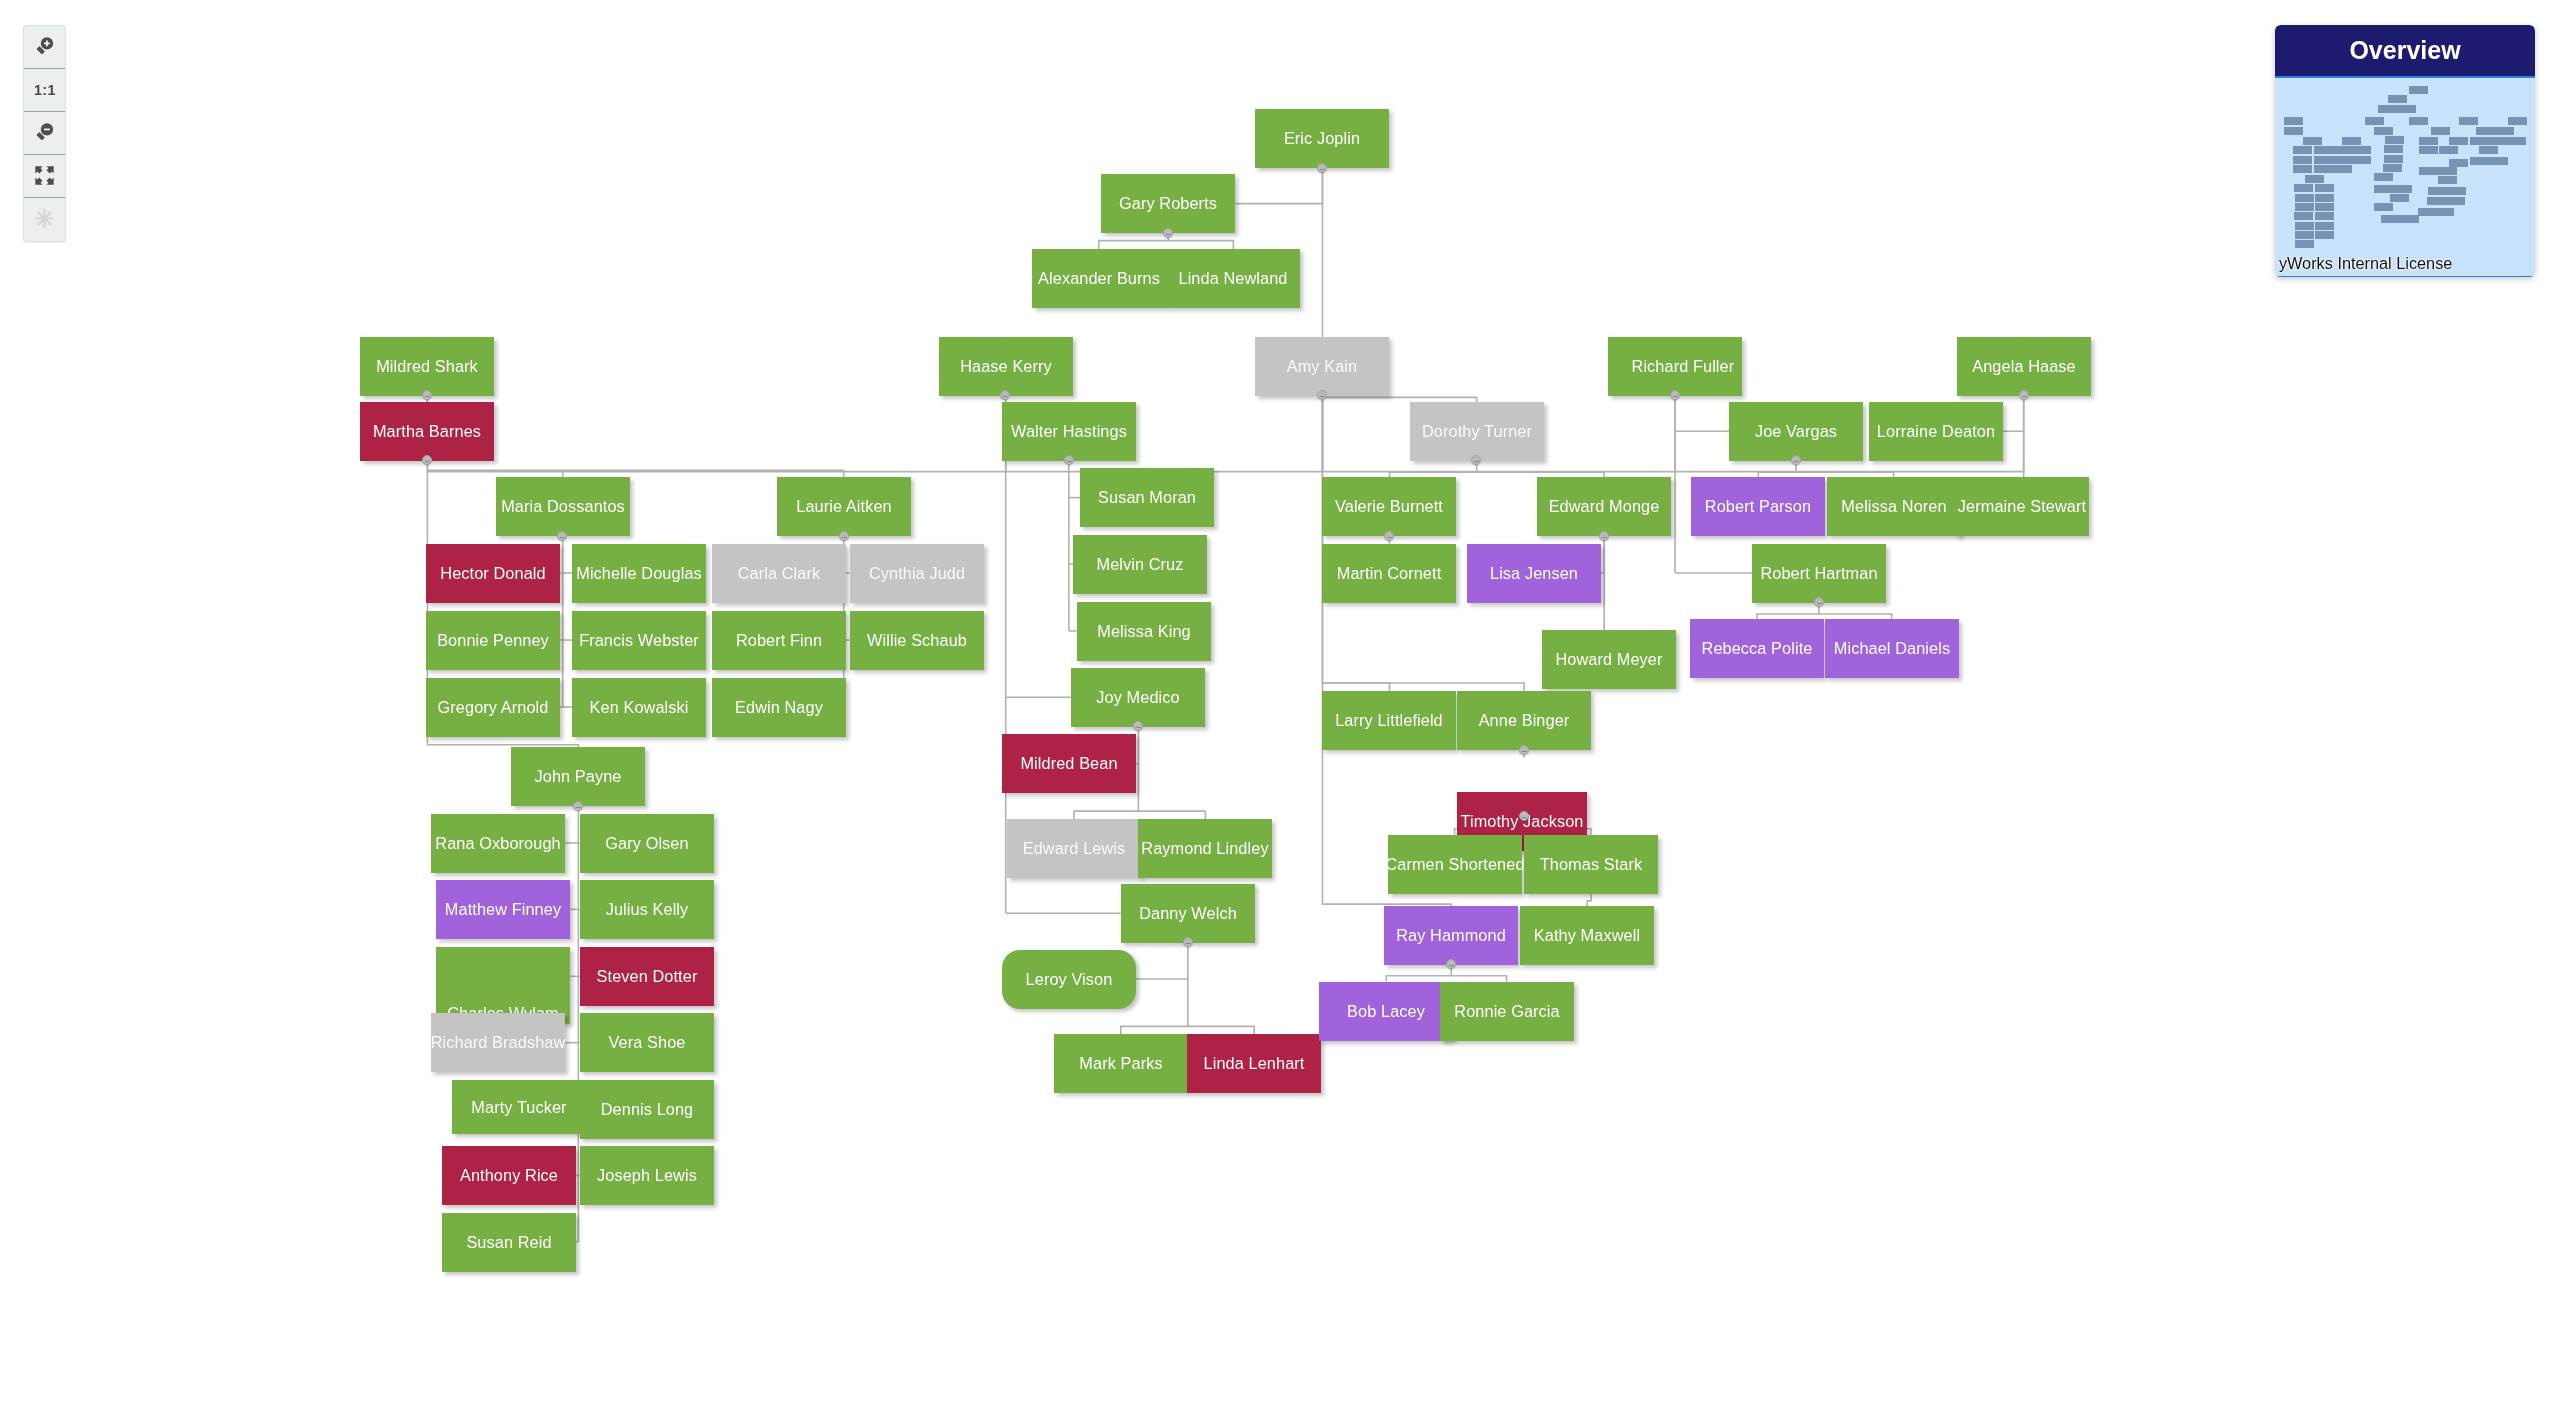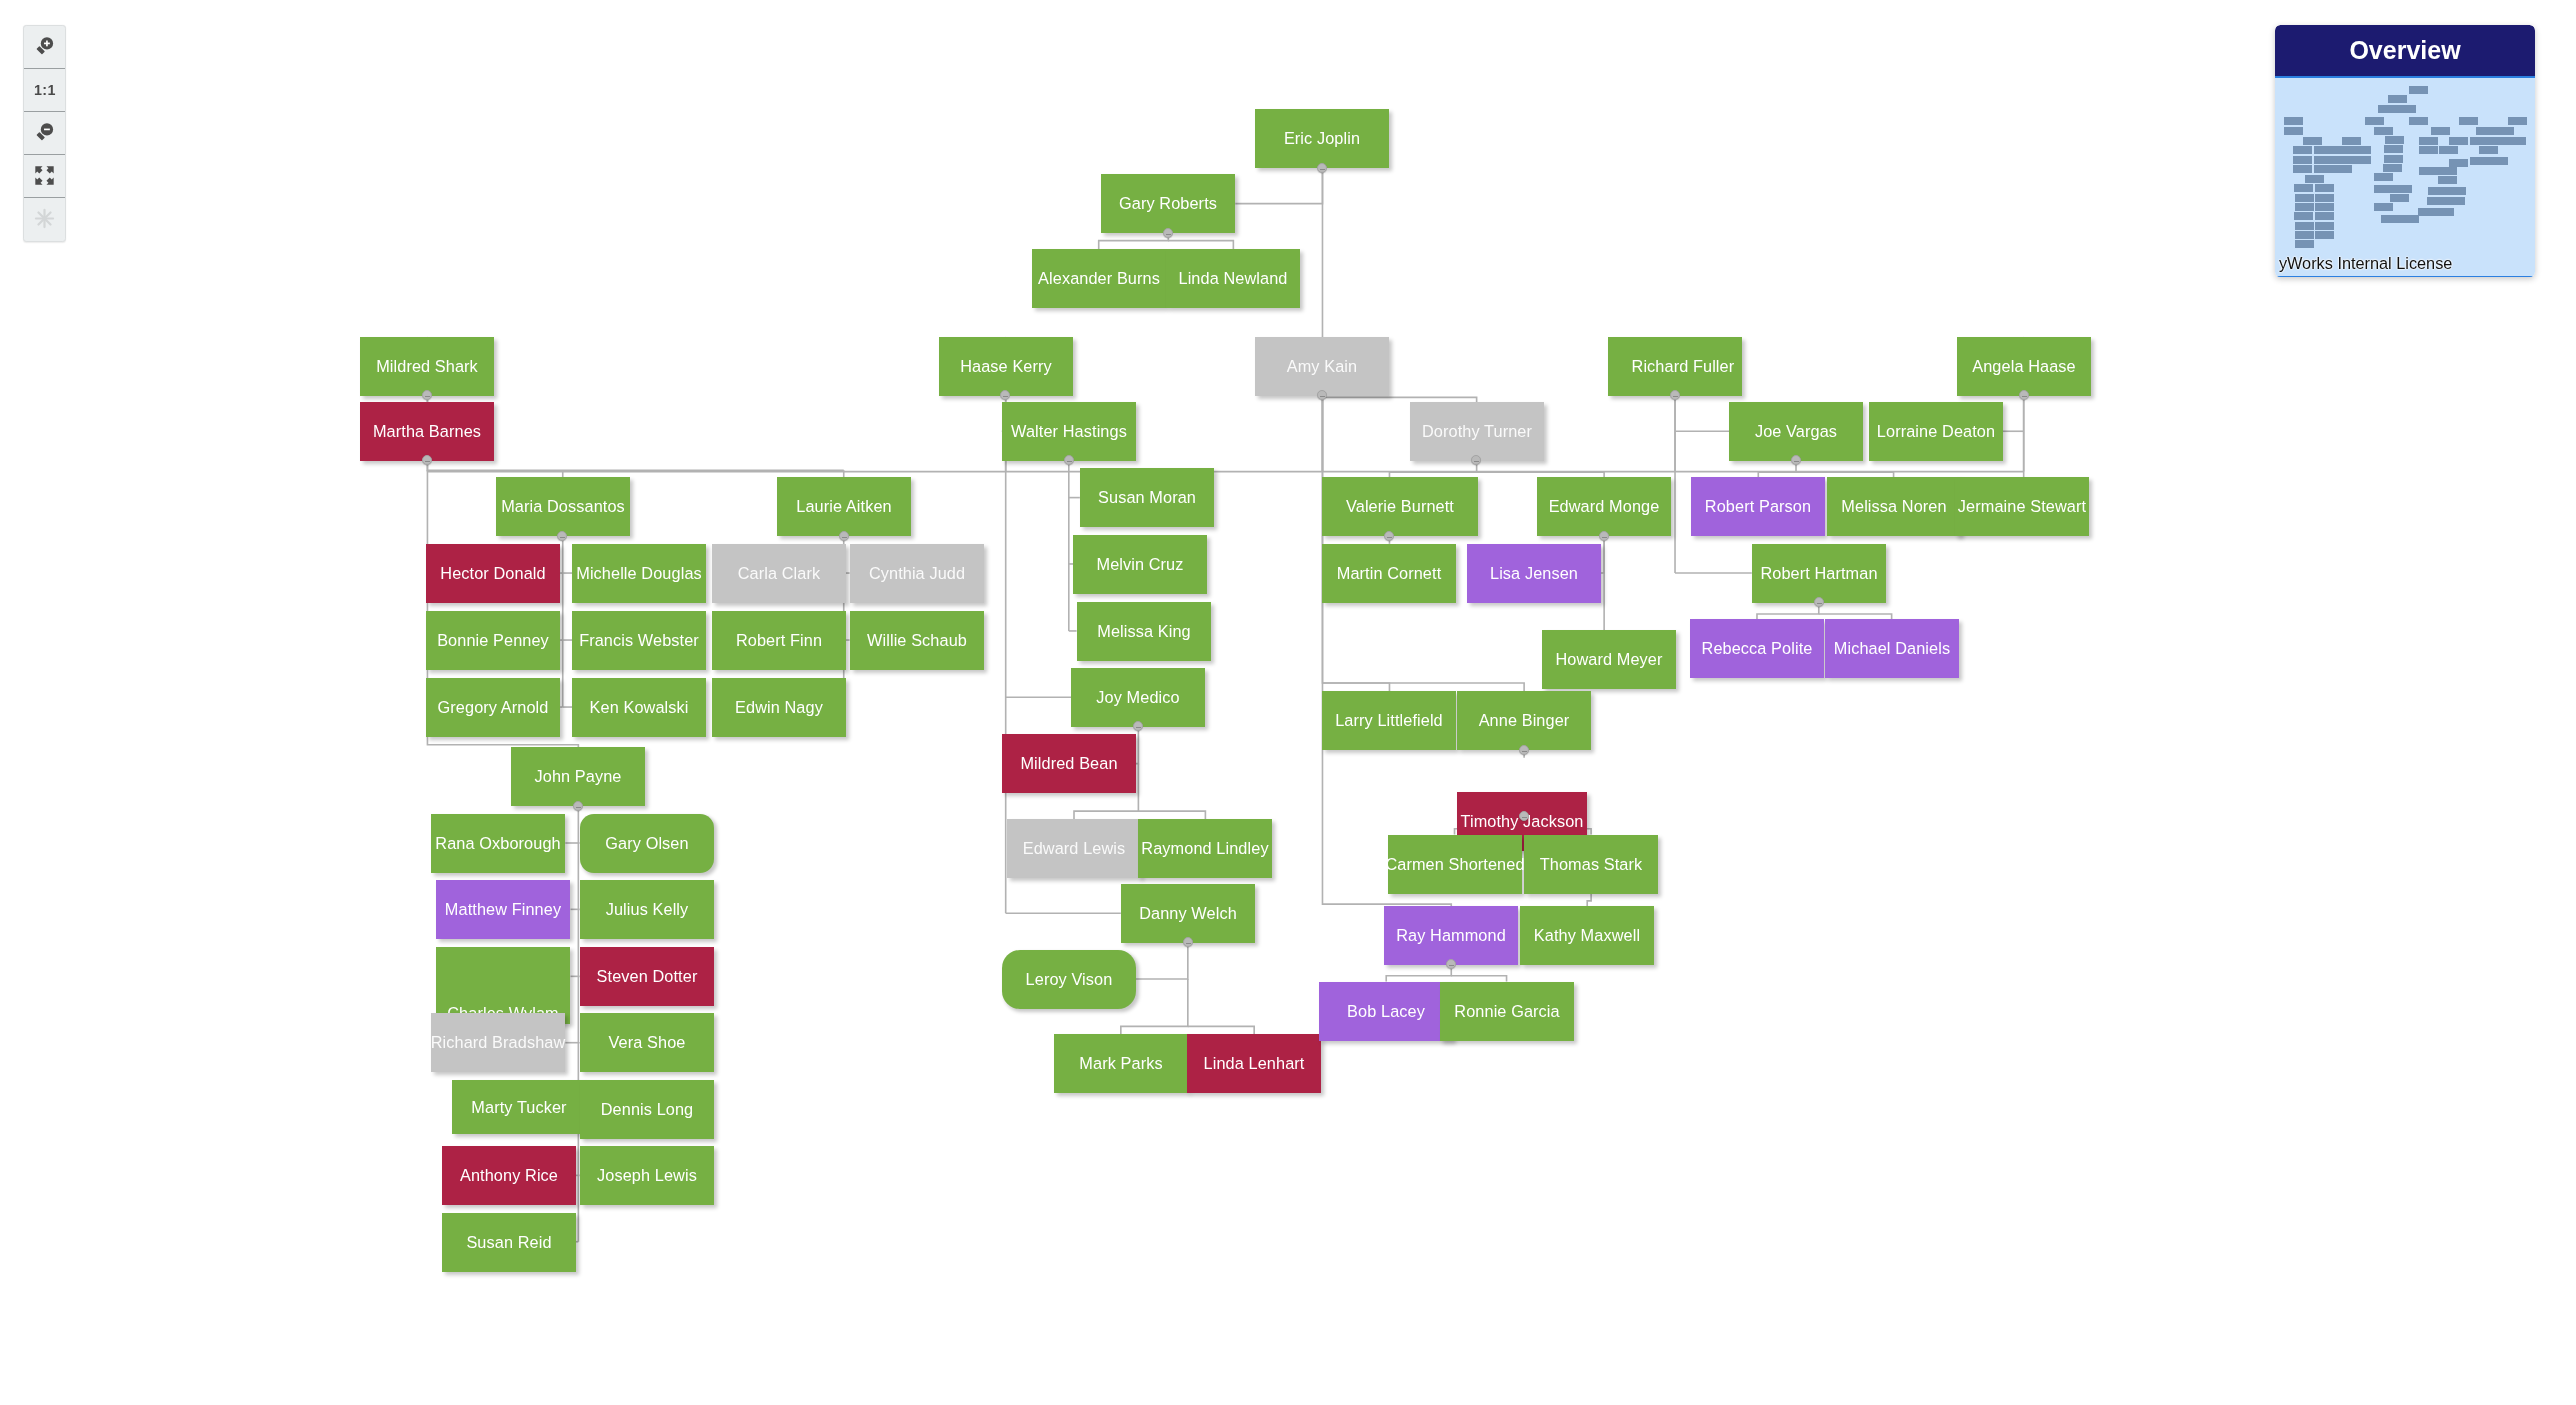--- a/index.html
+++ b/index.html
@@ -271,21 +271,21 @@
         <div class="node green" style="left: 712px; top: 678px; width: 134px; height: 59px;">
           <span>Edwin Nagy</span>
         </div>
         <div class="node green" style="left: 511px; top: 747px; width: 134px; height: 59px;">
           <span>John Payne</span>
         </div>
         <div class="handle" style="left: 573px; top: 801px;"></div>
         <div class="node green" style="left: 431px; top: 814px; width: 134px; height: 59px;">
           <span>Rana Oxborough</span>
         </div>
-        <div class="node green" style="left: 580px; top: 814px; width: 134px; height: 59px; border-radius: 14px;">
+        <div class="node green" style="left: 580px; top: 814px; width: 134px; height: 59px;">
           <span>Gary Olsen</span>
         </div>
         <div class="node purple" style="left: 436px; top: 880px; width: 134px; height: 59px;">
           <span>Matthew Finney</span>
         </div>
         <div class="node green" style="left: 580px; top: 880px; width: 134px; height: 59px;">
           <span>Julius Kelly</span>
         </div>
         <div class="node green" style="left: 436px; top: 947px; width: 134px; height: 77px; align-items: flex-end;">
           <span>Charles Wylam</span>
@@ -358,21 +358,21 @@
           <span>Linda Lenhart</span>
         </div>
         <div class="node gray" style="left: 1255px; top: 337px; width: 134px; height: 59px;">
           <span>Amy Kain</span>
         </div>
         <div class="handle" style="left: 1317px; top: 390px;"></div>
         <div class="node gray" style="left: 1410px; top: 402px; width: 134px; height: 59px;">
           <span>Dorothy Turner</span>
         </div>
         <div class="handle" style="left: 1471px; top: 455px;"></div>
-        <div class="node green" style="left: 1322px; top: 477px; width: 156px; height: 59px;">
+        <div class="node green" style="left: 1322px; top: 477px; width: 134px; height: 59px;">
           <span>Valerie Burnett</span>
         </div>
         <div class="handle" style="left: 1384px; top: 531px;"></div>
         <div class="node green" style="left: 1537px; top: 477px; width: 134px; height: 59px;">
           <span>Edward Monge</span>
         </div>
         <div class="handle" style="left: 1599px; top: 531px;"></div>
         <div class="node green" style="left: 1322px; top: 544px; width: 134px; height: 59px;">
           <span>Martin Cornett</span>
         </div>

